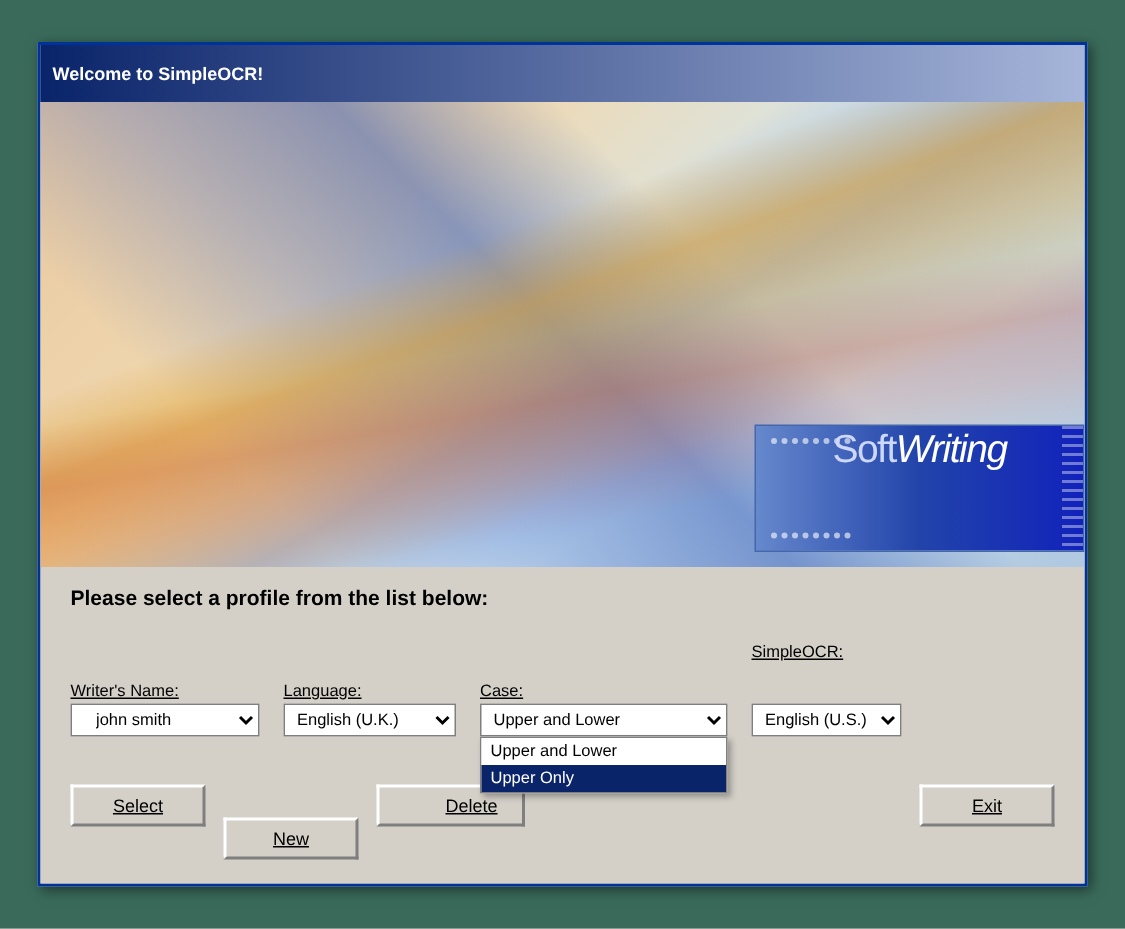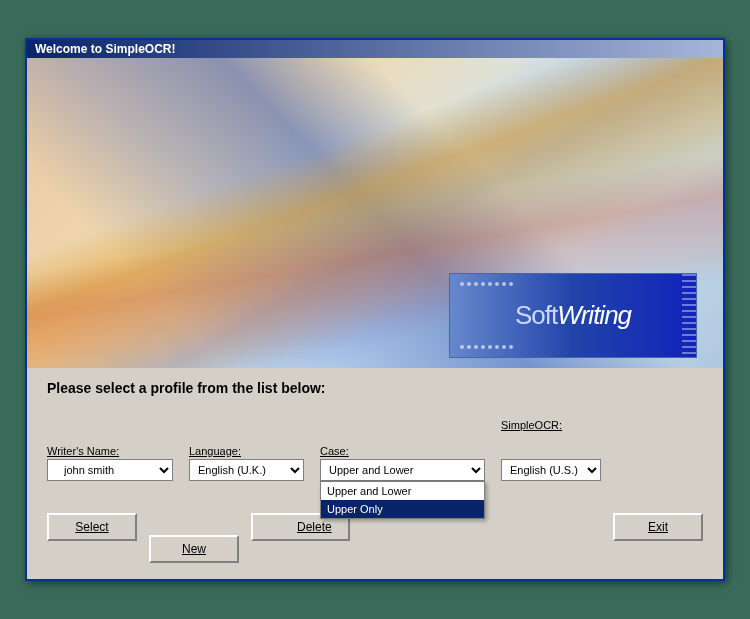--- a/index.html
+++ b/index.html
@@ -18,21 +18,21 @@
     .window {
       width: 700px;
       border: 2px solid #003399;
       background: #d4d0c8;
       box-shadow: 2px 2px 8px rgba(0,0,0,0.5);
     }
 
     .title-bar {
       background: linear-gradient(to right, #0a246a, #a6b5d9);
       color: white;
-      padding: 2px 8px;
+      padding: 12px 8px;
       font-size: 12px;
       font-weight: bold;
       display: flex;
       align-items: center;
     }
 
     .title-bar-text {
       flex: 1;
     }
 
@@ -75,27 +75,26 @@
       position: absolute;
       inset: 0;
       background:
         linear-gradient(170deg, transparent 50%, rgba(200, 80, 60, 0.3) 60%, rgba(220, 100, 80, 0.2) 70%, transparent 80%);
     }
 
     
     .logo-panel {
       position: absolute;
       bottom: 10px;
-      right: 26px;
-      width: 248px;
+      right: 0;
+      width: 220px;
       height: 85px;
       background: linear-gradient(to right, #6688cc, #2244aa, #1122bb);
       border: 1px solid #4466aa;
       display: flex;
-      align-items: center;
       justify-content: center;
       overflow: hidden;
     }
 
     .logo-dots-top {
       position: absolute;
       top: 8px;
       left: 10px;
       right: 10px;
       display: flex;

